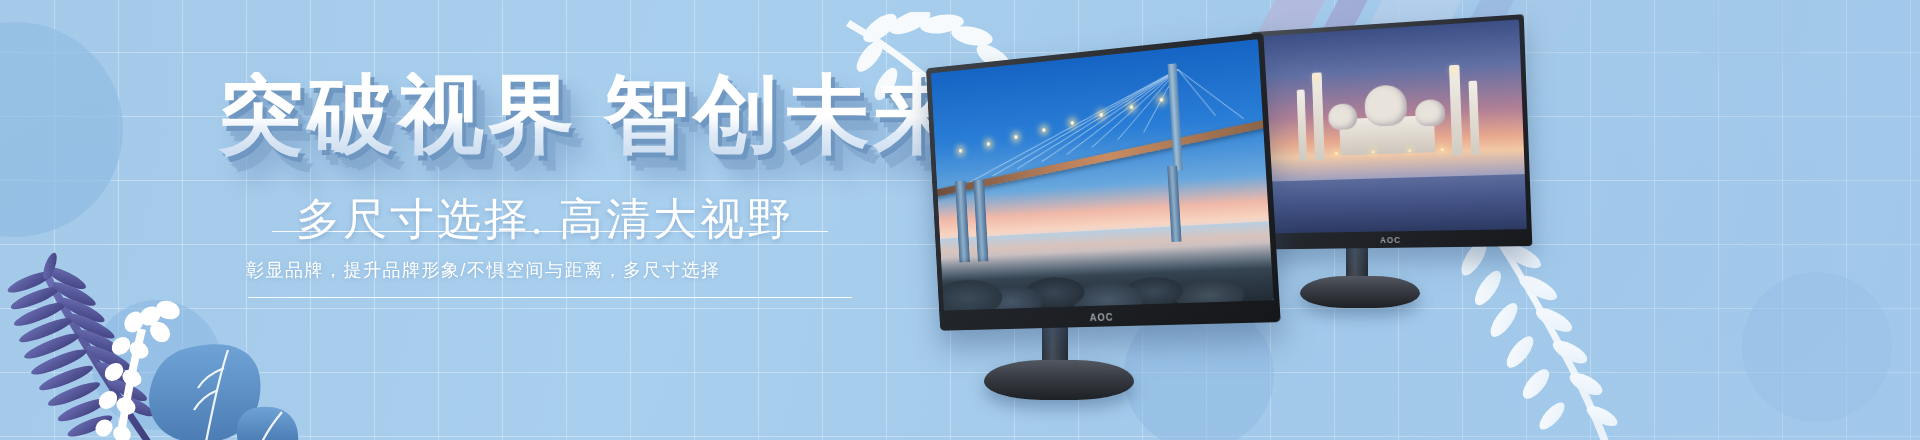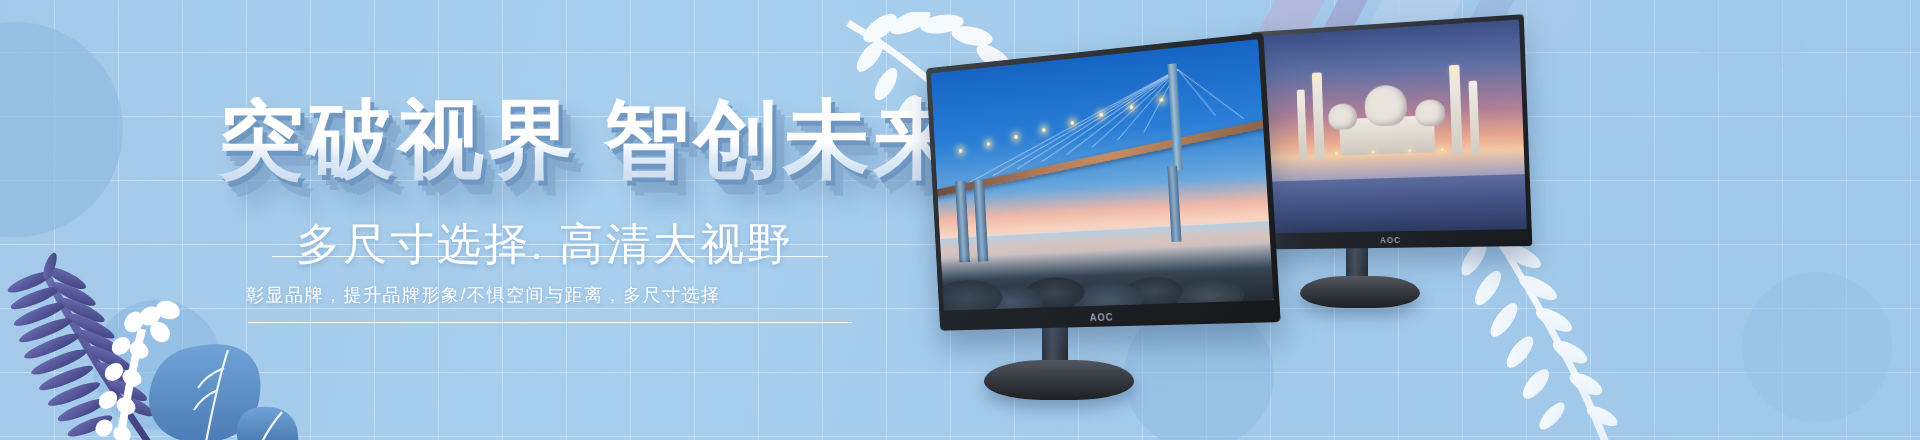--- a/index.html
+++ b/index.html
@@ -40,21 +40,21 @@
   .rb5{left:1602px;width:52px;height:300px;transform:rotate(28deg);
        background:linear-gradient(180deg,#b7c6e4 0%, rgba(183,198,228,0) 100%);opacity:.55;}
   
   .circ{position:absolute;border-radius:50%;}
   .c-tl{left:-92px;top:22px;width:215px;height:215px;background:#8cb8e0;opacity:.72;}
   .c-bl{left:92px;top:300px;width:130px;height:130px;background:#7fb0dd;opacity:.5;}
   .c-bm{left:1124px;top:300px;width:150px;height:150px;background:#8ab5e0;opacity:.55;}
   .c-br{left:1742px;top:272px;width:150px;height:150px;background:#86b3df;opacity:.5;}
   .c-tr{left:1690px;top:-40px;width:120px;height:120px;background:#9ec3e6;opacity:.45;}
   
-  .copy{position:absolute;left:0;top:0;width:900px;height:320px;margin-top:25px;}
+  .copy{position:absolute;left:0;top:0;width:900px;height:320px;}
   .headline{
     position:absolute;left:218px;top:72px;
     font-size:86px;font-weight:bold;letter-spacing:4px;
     font-family:"Liberation Serif","DejaVu Serif",serif;
     color:#ffffff;white-space:nowrap;line-height:1;
     background:linear-gradient(180deg,#ffffff 0%,#ffffff 52%,#dfeaf6 72%,#cadcf0 100%);
     -webkit-background-clip:text;background-clip:text;
     -webkit-text-fill-color:transparent;
     filter:drop-shadow(4px 5px 0 rgba(110,150,192,.95))
            drop-shadow(8px 10px 0 rgba(126,163,202,.65))

